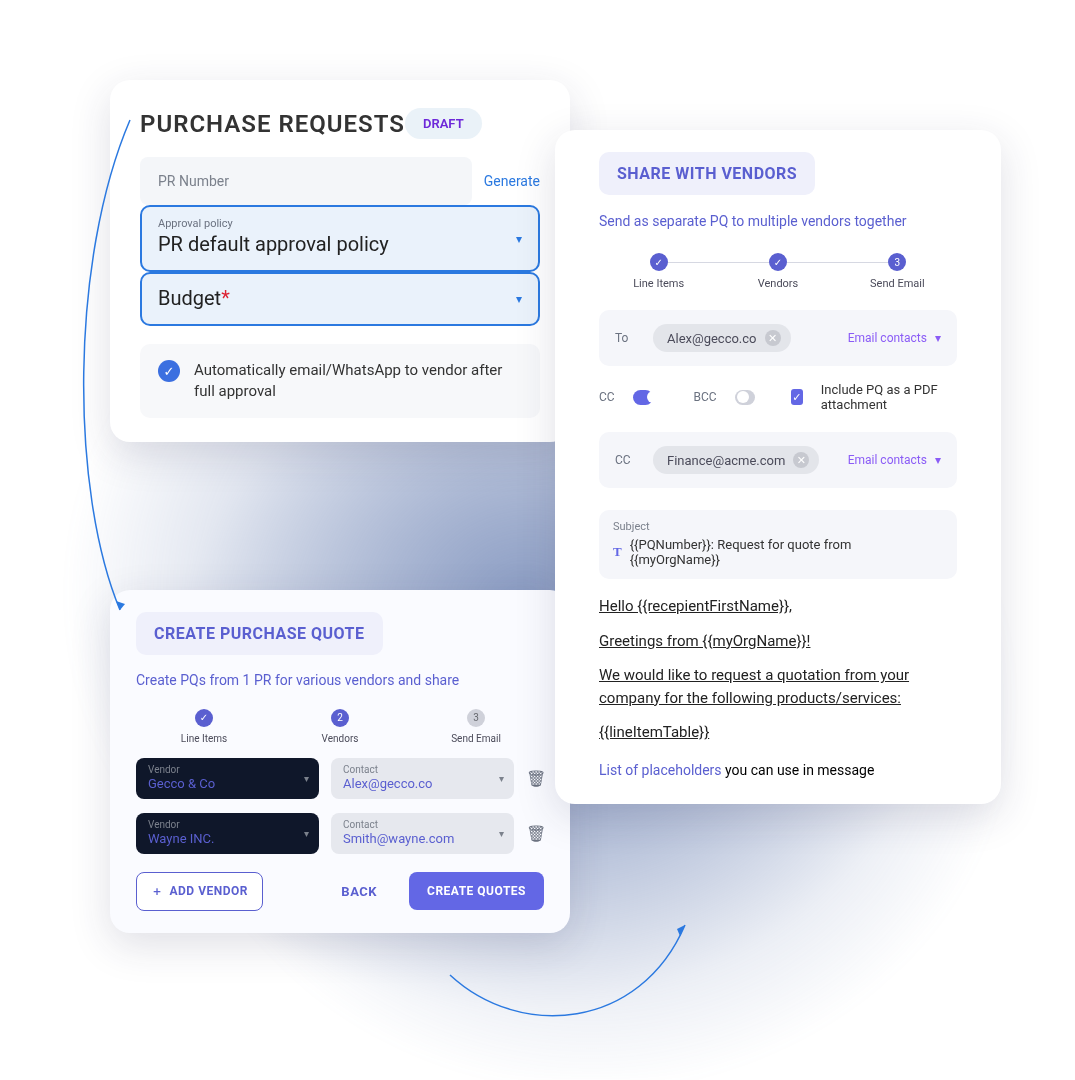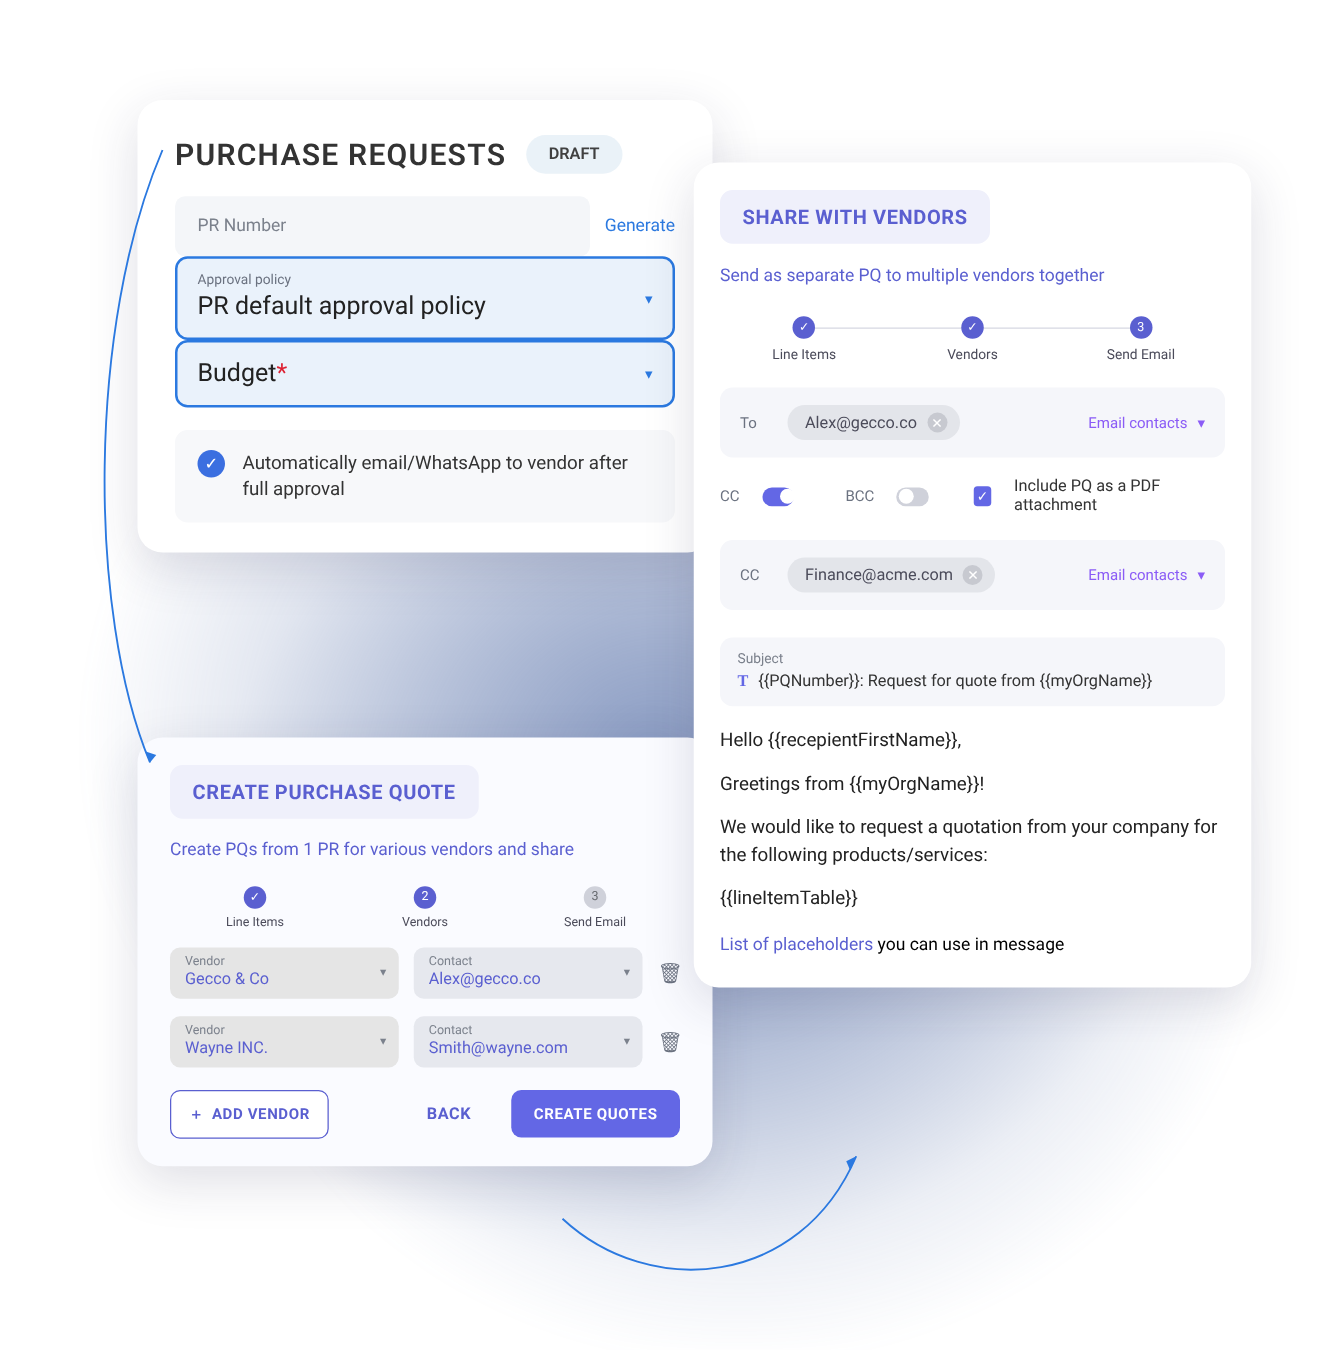--- a/index.html
+++ b/index.html
@@ -14,23 +14,23 @@
     filter: blur(6px);
   }
 
   .card {
     position:absolute; background:#fff; border-radius:20px;
     box-shadow:0 12px 40px rgba(40,40,80,.15);
   }
 
   
   .card-pr { left:110px; top:80px; width:460px; padding:28px 30px 24px; }
-  .pr-head { display:flex; align-items:center; gap:16px; }
+  .pr-head { display:flex; align-items:center; }
   .pr-title { font-size:24px; letter-spacing:1px; font-weight:600; color:#333; }
-  .badge-draft { background:#eaf2f8; color:#404040; font-size:13px; font-weight:600; padding:8px 18px; border-radius:22px; }
+  .badge-draft { background:#eaf2f8; color:#6d28d9; font-size:13px; font-weight:600; padding:8px 18px; border-radius:22px; }
 
   .tabs { margin-top:20px; display:flex; gap:38px; align-items:center; }
   .tab { font-size:15px; font-weight:600; letter-spacing:1px; padding:14px 26px; border-radius:8px; color:#7a7f8a; cursor:pointer; }
   .tab.active { background:#e3ecfb; color:#2b79e0; }
 
   .field-row { display:flex; align-items:center; gap:12px; margin-top:18px; }
   .pr-number-field { flex:1; background:#f4f6f9; border-radius:8px; padding:16px 18px; color:#7b818c; font-size:14px; }
   .link-blue { color:#2b79e0; font-size:14px; cursor:pointer; }
 
   .select-box {
@@ -57,36 +57,36 @@
   .step { flex:1; text-align:center; font-size:10px; color:#4b4b5a; position:relative; }
   .step .dot { width:18px; height:18px; border-radius:50%; margin:0 auto 6px; display:flex; align-items:center; justify-content:center; font-size:10px; color:#fff; }
   .done .dot  { background:#5a5fd0; }
   .cur  .dot  { background:#5a5fd0; }
   .todo .dot  { background:#cfd1da; color:#66696f; }
   .stepper-line { position:absolute; top:9px; height:1px; background:#d6d8e2; width:100%; left:50%; z-index:-1; }
   .step:last-child .stepper-line { display:none; }
 
   .vendor-row { display:flex; align-items:center; gap:12px; margin-top:14px; }
   .field-small {
-    flex:1; background:#e5e5e5; border-radius:8px; padding:6px 12px 8px; position:relative;
+    flex:1; background:#0f172a; border-radius:8px; padding:6px 12px 8px; position:relative;
   }
   .field-small.dim { background:#e6e8ee; }
   .field-small .float-label { font-size:10px; color:#7b818c; }
   .field-small .value { font-size:13px; color:#5a5fd0; margin-top:1px; }
   .field-small .caret { position:absolute; right:10px; top:50%; transform:translateY(-50%); font-size:10px; color:#7b818c; }
   .trash { width:18px; color:#6b7280; font-size:16px; cursor:pointer; text-align:center; }
 
   .pq-actions { margin-top:18px; display:flex; align-items:center; gap:16px; }
   .btn-outline { border:1.5px solid #5a5fd0; color:#5a5fd0; background:#fff; border-radius:8px; padding:10px 14px; font-size:12px; font-weight:700; letter-spacing:.5px; display:flex; align-items:center; gap:6px; cursor:pointer; }
   .spacer { flex:1; }
   .btn-text { color:#5a5fd0; font-size:13px; font-weight:700; letter-spacing:.5px; cursor:pointer; }
   .btn-solid { background:#6367e5; color:#fff; border-radius:8px; padding:12px 18px; font-size:12px; font-weight:700; letter-spacing:.5px; cursor:pointer;margin-left:16px; }
 
   
-  .card-share { left:555px; top:130px; width:446px; padding:22px 21px 26px; z-index:2; }
+  .card-share { left:555px; top:130px; width:446px; padding:22px 44px 26px; z-index:2; }
   .share-sub { color:#5a5fd0; font-size:14px; margin-top:18px; }
 
   .stepper2 { margin-top:24px; display:flex; align-items:flex-start; }
   .stepper2 .step { font-size:11px; color:#4b4b5a; }
 
   .recip-box { margin-top:20px; background:#f5f6fa; border-radius:10px; padding:14px 16px; display:flex; align-items:center; gap:14px; }
   .recip-label { font-size:12px; color:#6b7280; width:24px; }
   .chip { background:#e3e5ea; color:#4b4b5a; border-radius:18px; padding:6px 10px 6px 14px; font-size:13px; display:flex; align-items:center; gap:8px; }
   .chip .x { width:16px; height:16px; border-radius:50%; background:#c7c9d0; color:#fff; font-size:11px; display:flex; align-items:center; justify-content:center; cursor:pointer; }
   .contacts-sel { margin-left:auto; color:#8b5cf6; font-size:12px; display:flex; align-items:center; gap:8px; cursor:pointer; }
@@ -97,21 +97,21 @@
   .toggle .knob { position:absolute; top:1.5px; width:12px; height:12px; border-radius:50%; background:#fff; left:2px; }
   .toggle.on .knob { left:14px; }
   .pdf-check { width:16px; height:16px; background:#6367e5; border-radius:3px; color:#fff; display:flex; align-items:center; justify-content:center; font-size:11px; }
   .pdf-label { color:#333; font-size:13px; }
 
   .subject-box { margin-top:22px; background:#f5f6fa; border-radius:10px; padding:10px 14px 12px; }
   .subject-box .float-label { font-size:11px; color:#7b818c; }
   .subject-box .value { font-size:13px; color:#333; margin-top:4px; display:flex; align-items:center; gap:8px; }
   .t-icon { color:#6367e5; font-weight:700; font-family:Georgia,serif; }
 
-  .msg-body { margin-top:16px; color:#222; font-size:15px; line-height:1.5; }
+  .msg-body { margin-top:16px; color:#222; font-size:15px; line-height:1.5;text-decoration:underline; }
   .msg-body p { margin:0 0 12px 0; }
 
   .placeholders { margin-top:18px; font-size:14px; }
   .placeholders a { color:#5a5fd0; text-decoration:none; }
   .placeholders-rest { color:#000000; }
 
   
   svg.connector { position:absolute; z-index:3; pointer-events:none; }
 </style>
 </head>

